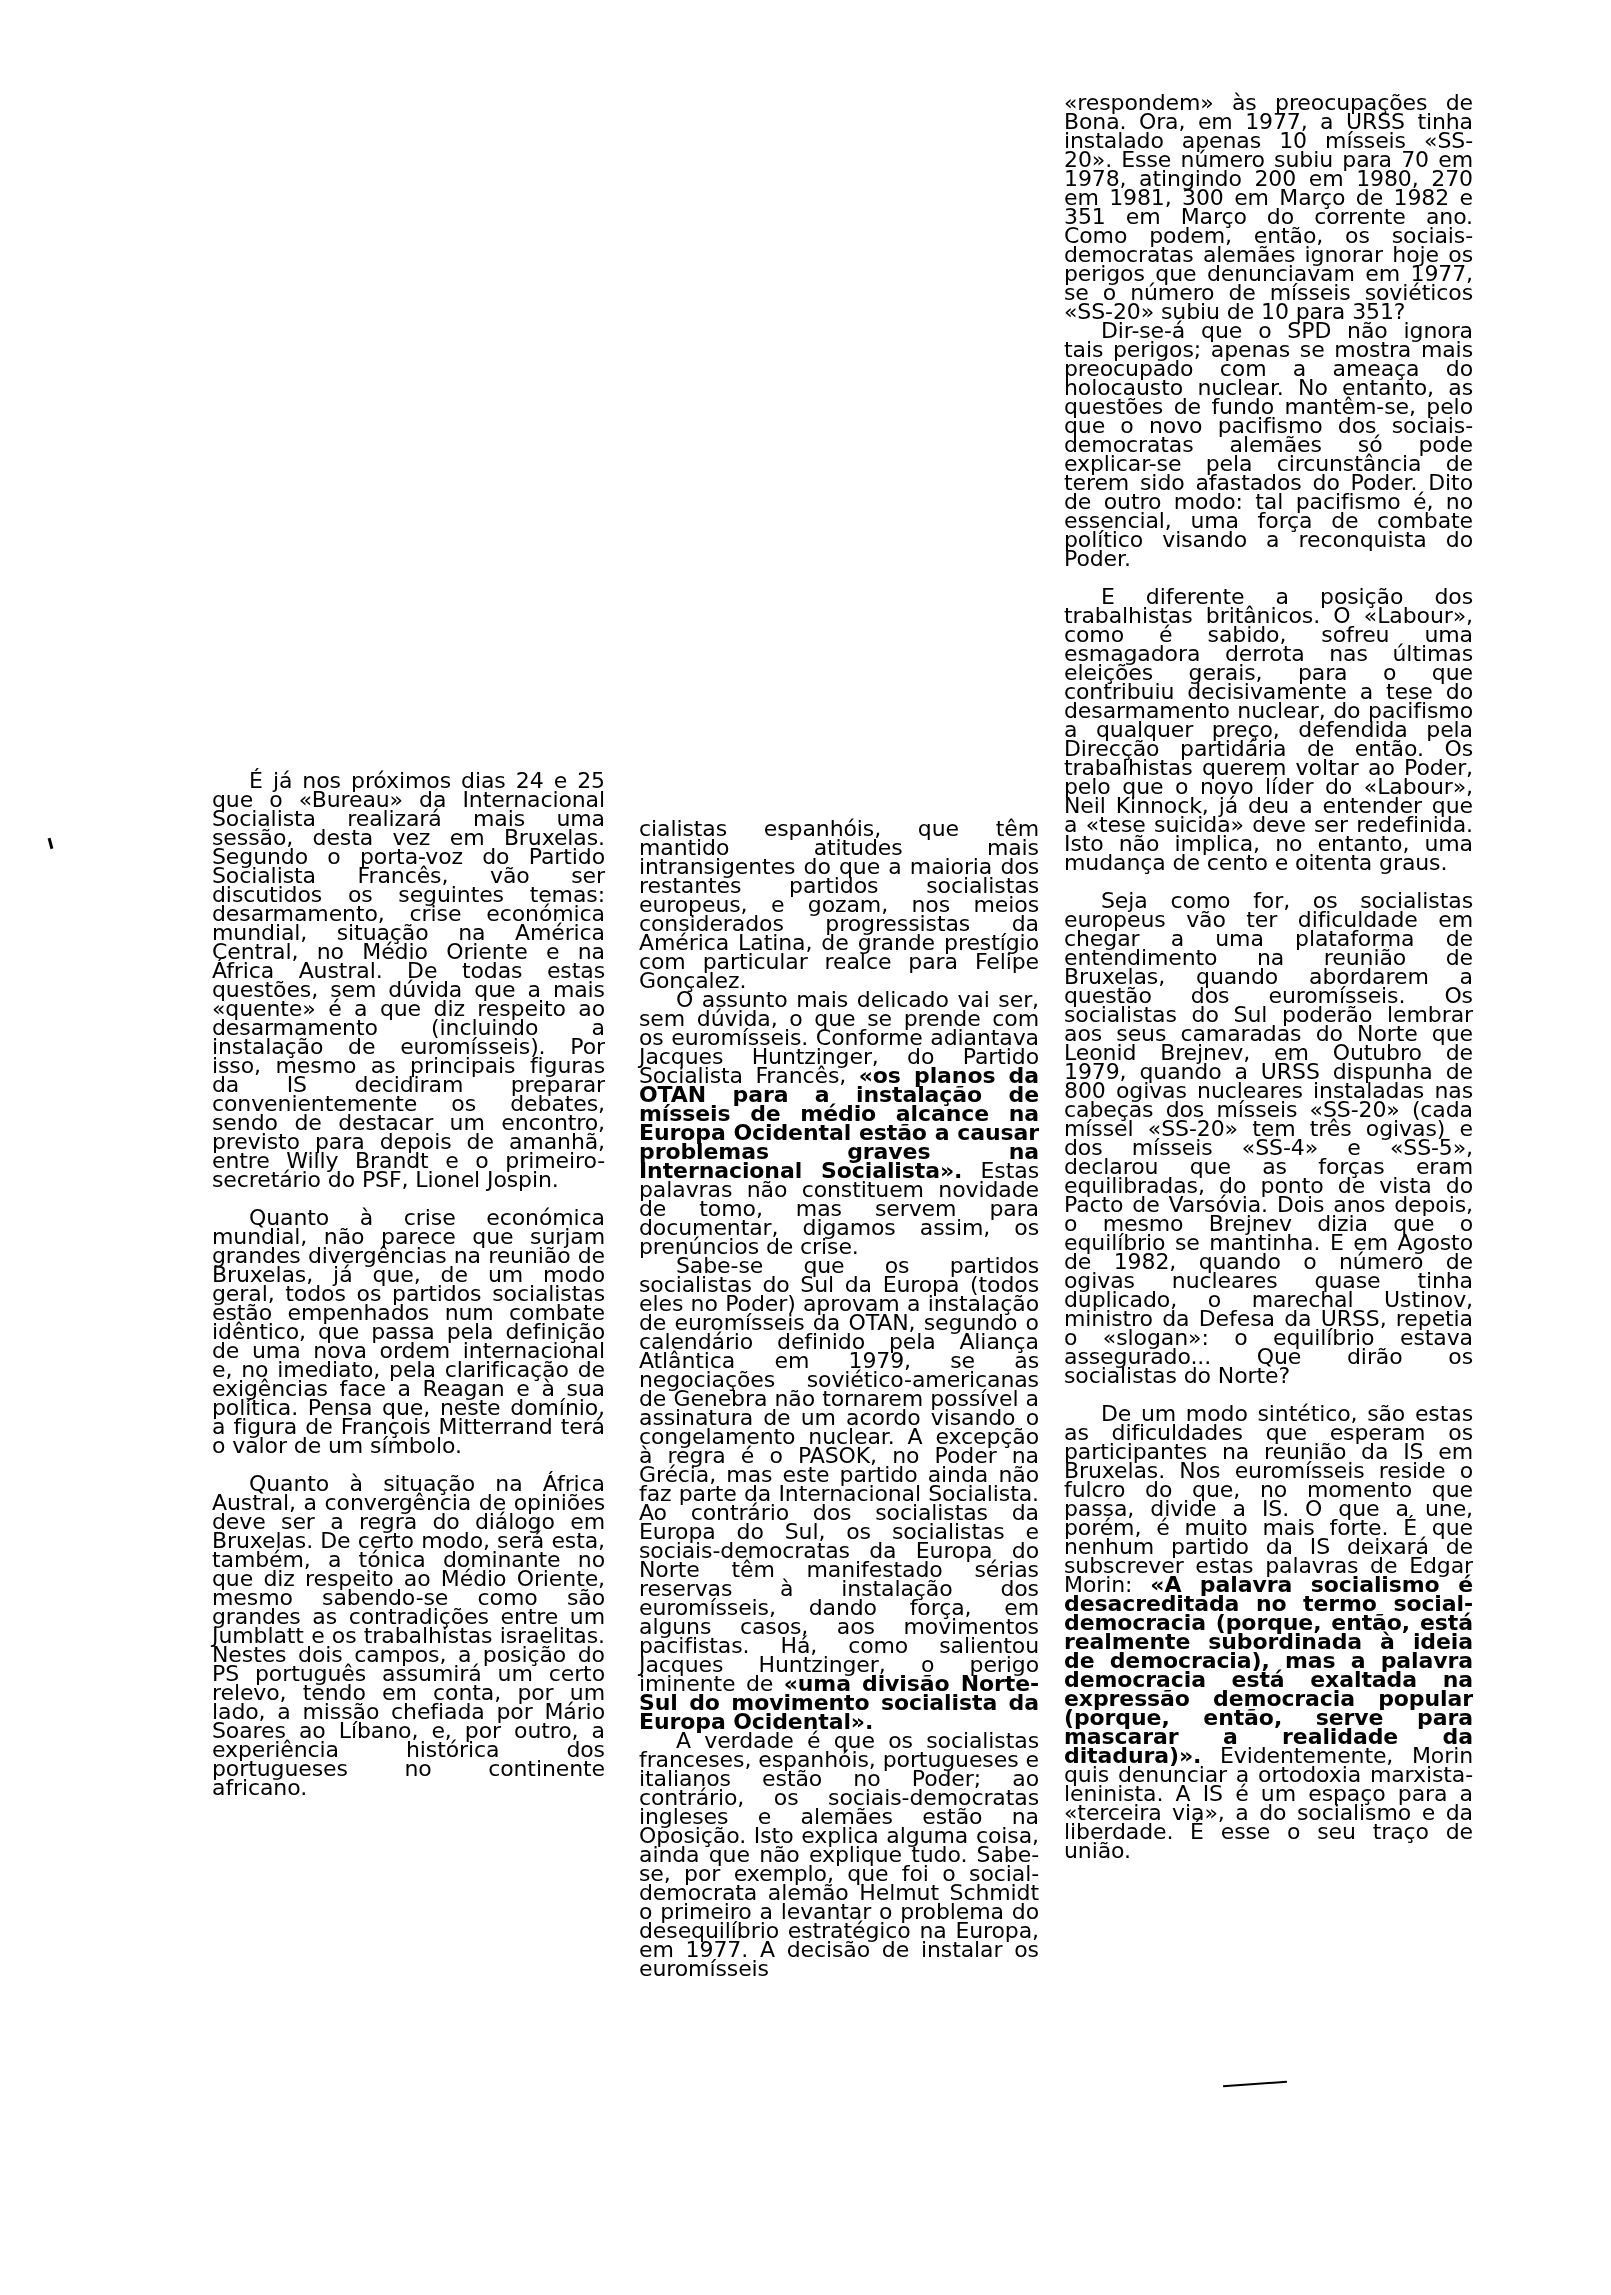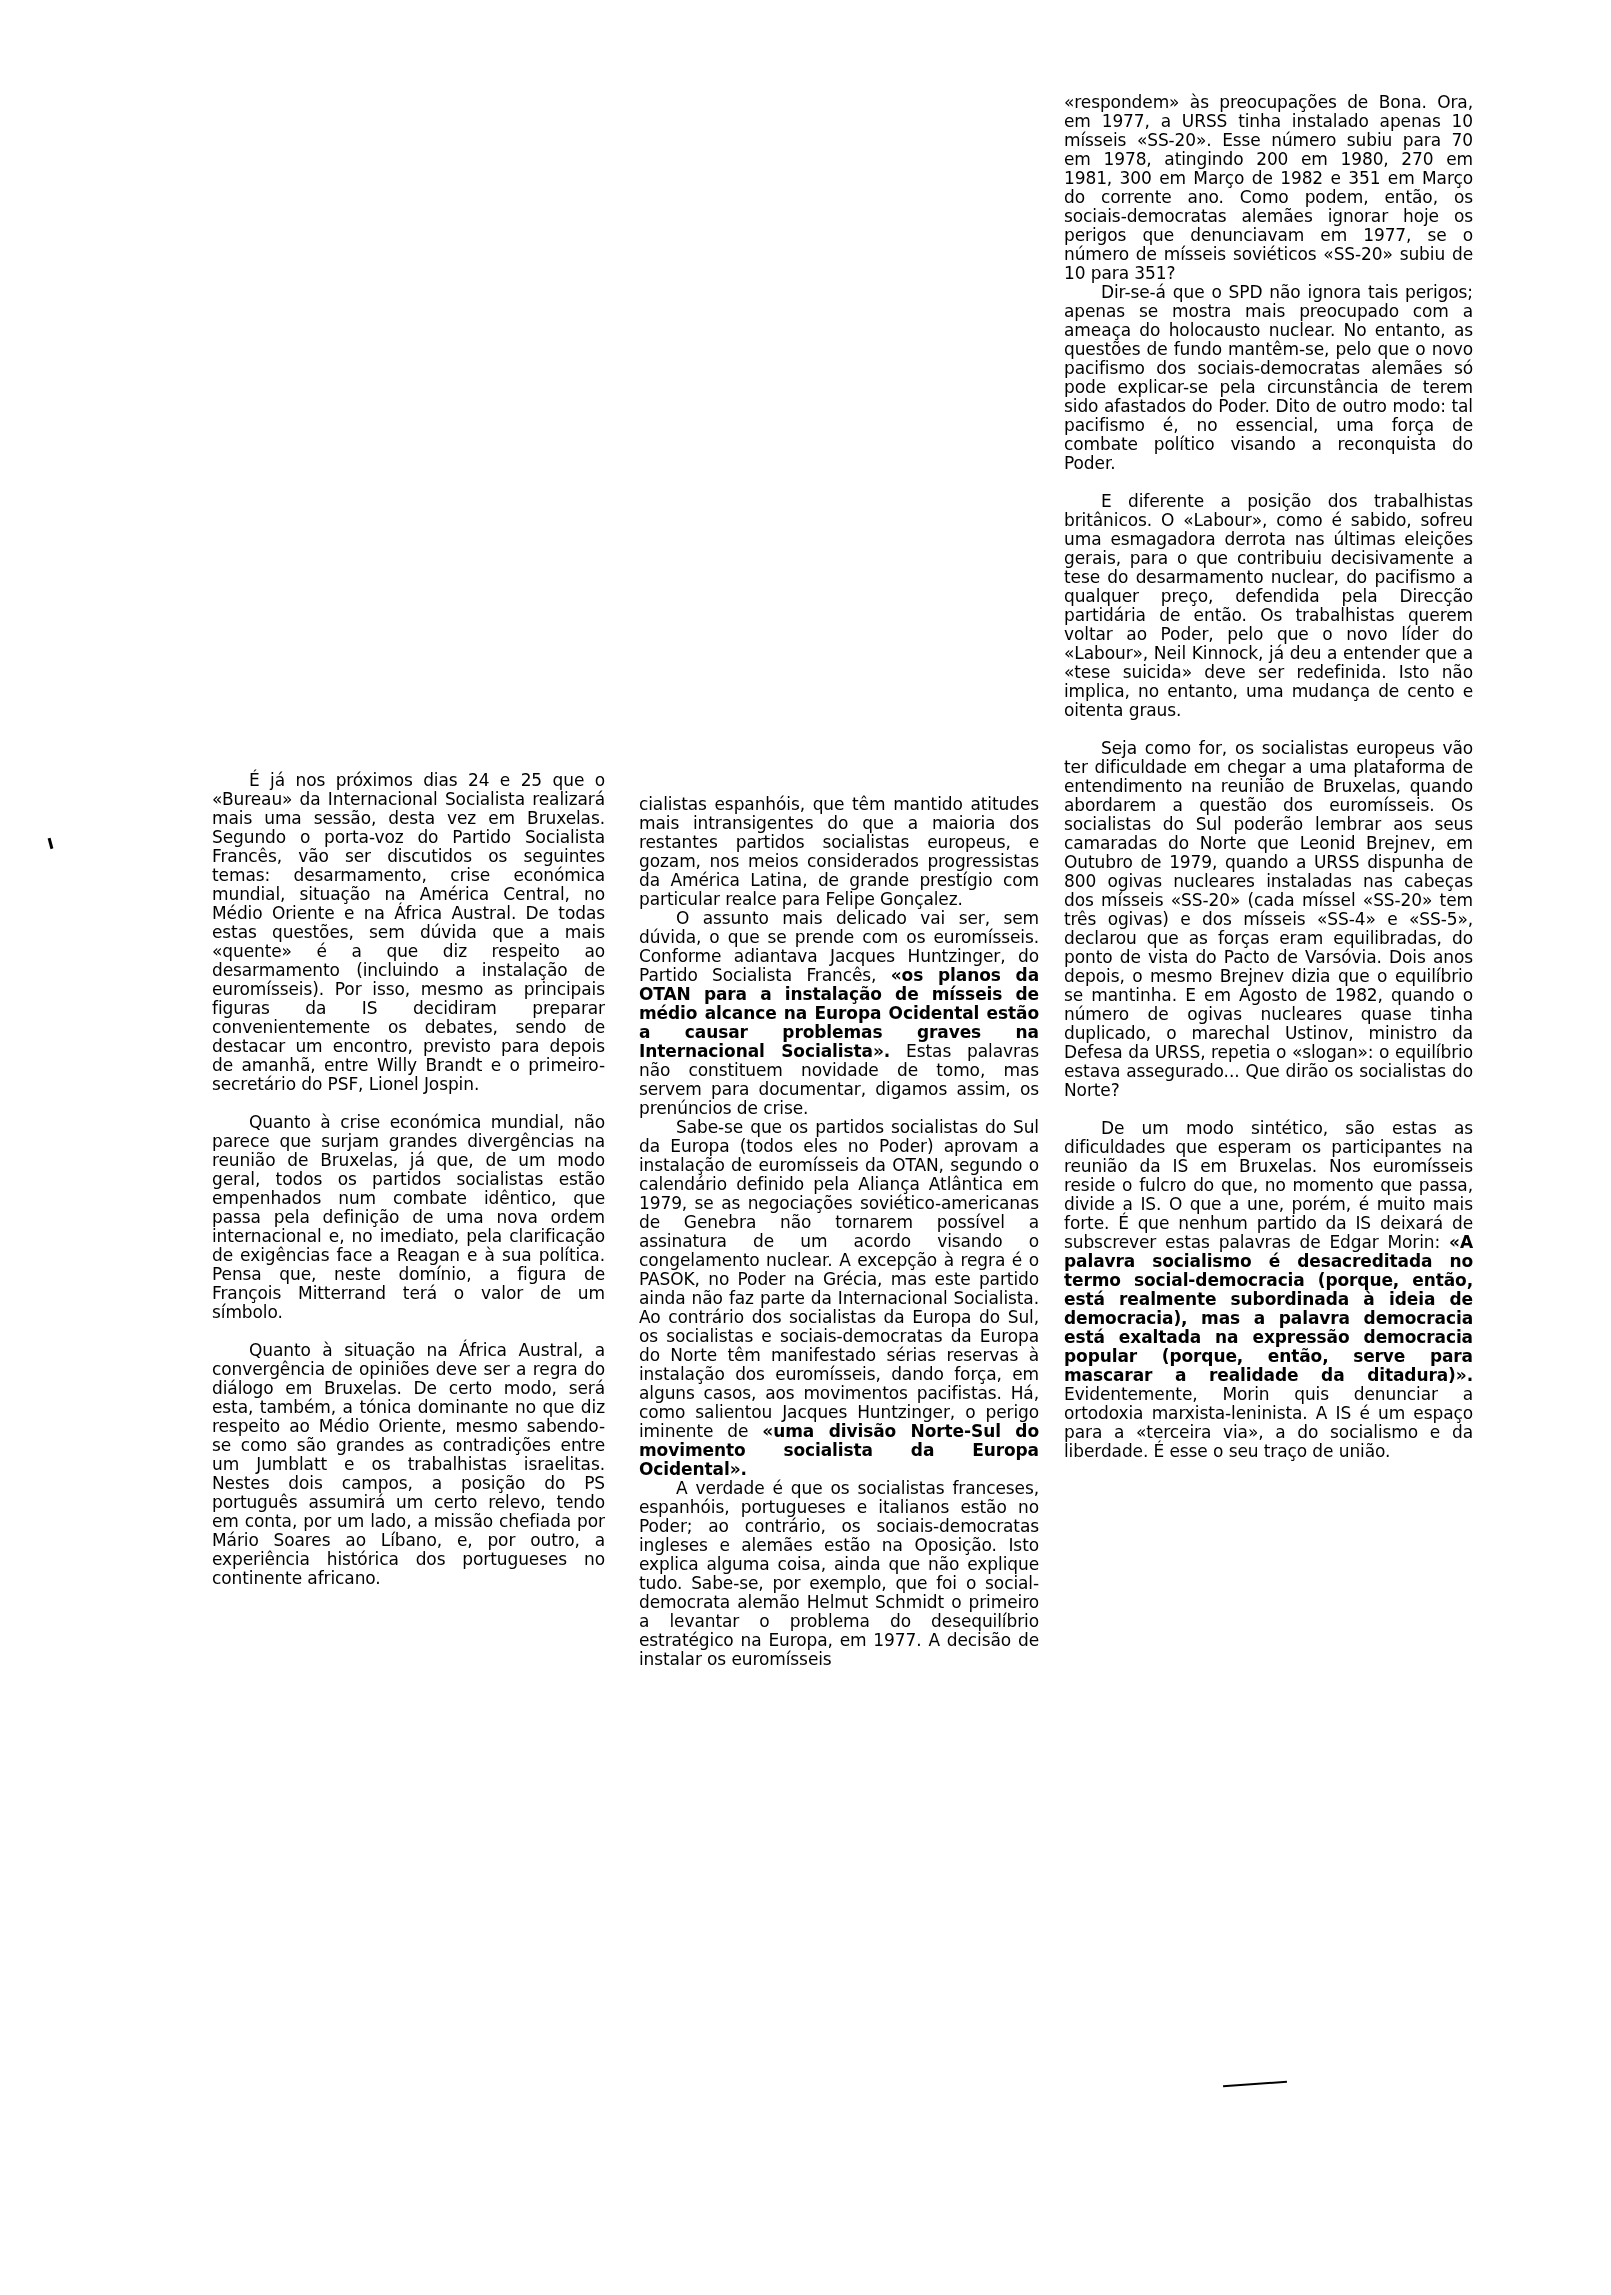--- a/index.html
+++ b/index.html
@@ -17,27 +17,27 @@
     }
     .page {
       position: absolute;
       left: 0; top: 0;
       width: 1612px;
       height: 2295px;
       background: #ffffff;
     }
     .col {
       position: absolute;
-      font-size: 17px;
+      font-size: 22px;
       line-height: 19px;
       text-align: justify;
       letter-spacing: -0.1px;
     }
     .col-left   { left: 212px;  top: 771px; width: 393px; }
-    .col-middle { left: 639px; top: 795px; width: 400px; }
+    .col-middle { left: 639px; top: 819px; width: 400px; }
     .col-right  { left: 1064px; top: 93px;  width: 409px; }
     .para {
       margin: 0;
       text-indent: 0;
     }
     .para.indent { text-indent: 37px; }
     .para.gap { margin-top: 19px; }
     .bold-run { font-weight: bold; }
     .stray-mark {
       position: absolute;

